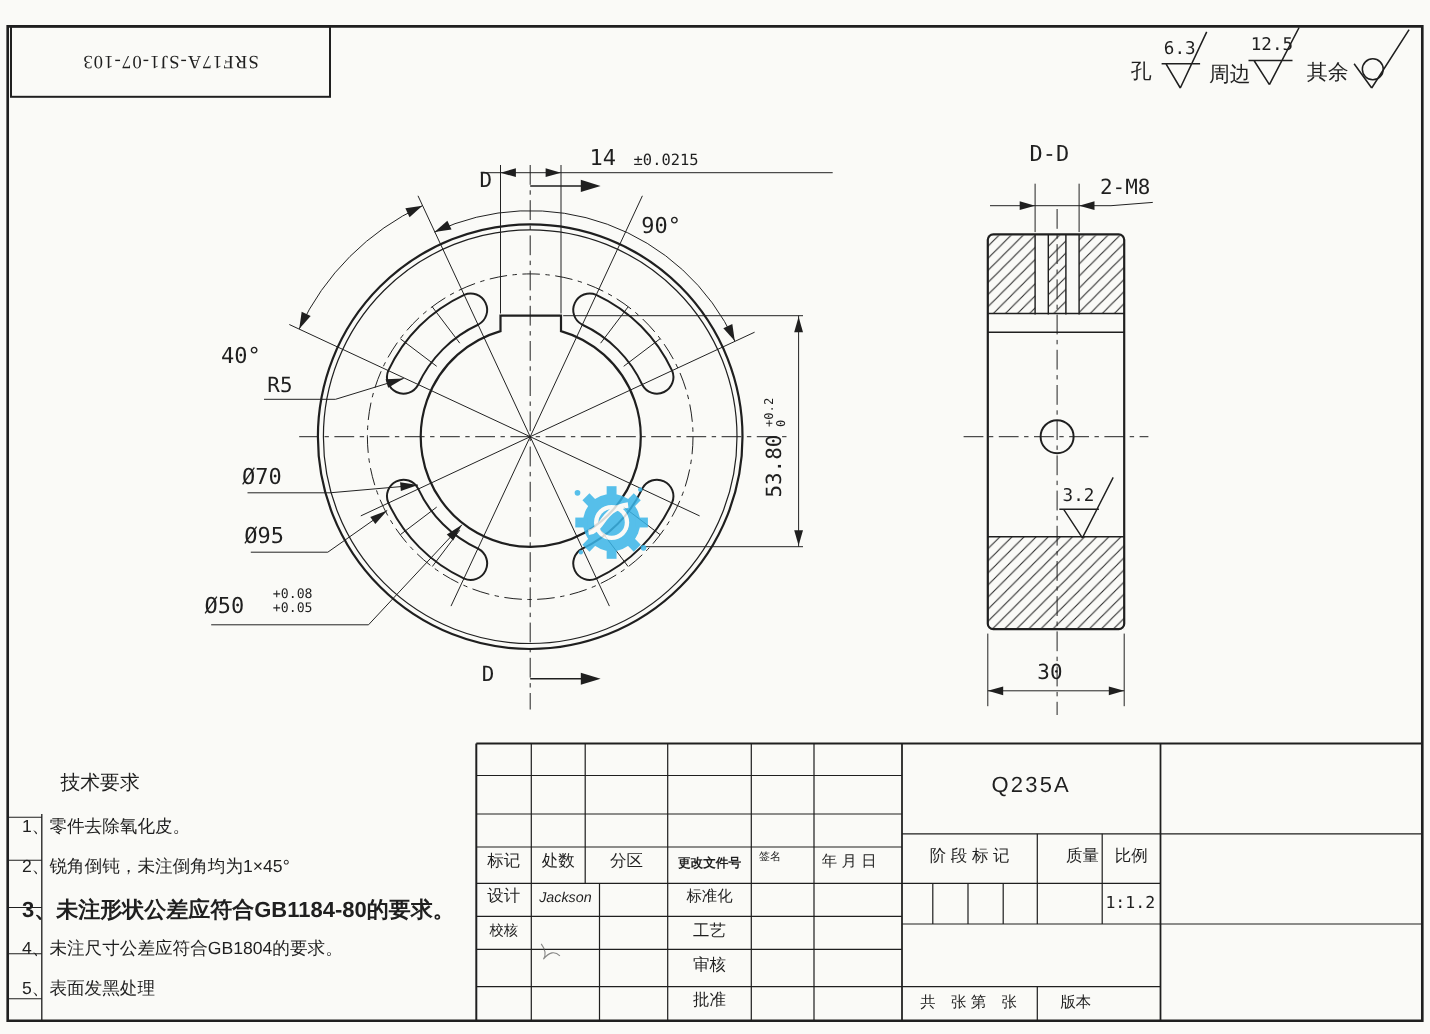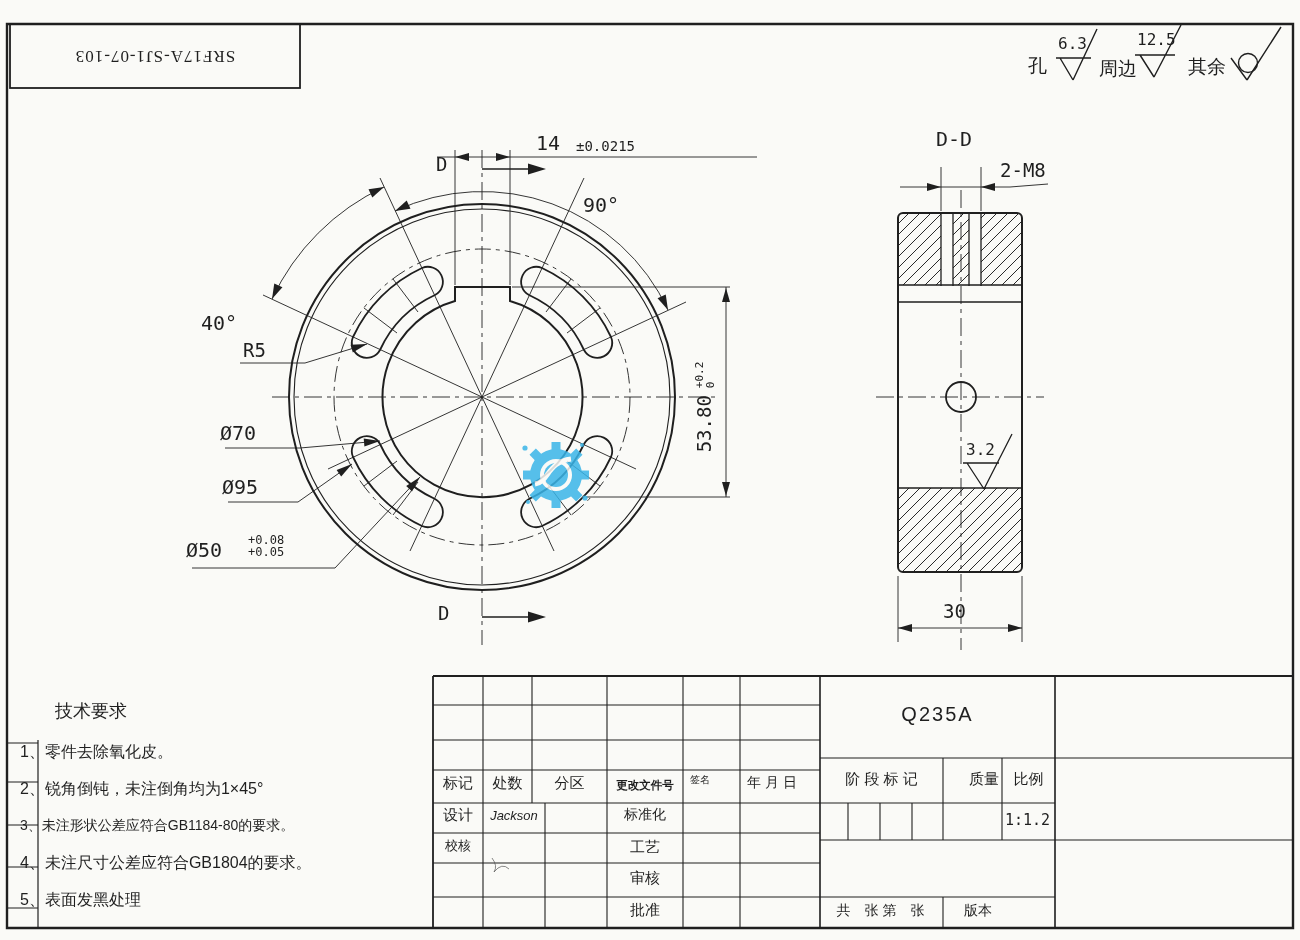--- a/index.html
+++ b/index.html
@@ -220,21 +220,21 @@
   <span class="lbl dim" style="left:438px;top:604px;font-size:19px;">D</span>
 
   <span class="lbl dim" style="left:936px;top:129px;font-size:20px;">D-D</span>
   <span class="lbl dim" style="left:1000px;top:161px;font-size:19px;">2-M8</span>
   <span class="lbl dim" style="left:966px;top:442px;font-size:16px;">3.2</span>
   <span class="lbl dim" style="left:943px;top:602px;font-size:19px;">30</span>
 
   <span class="lbl cjk" style="left:55px;top:702px;font-size:18px;">技术要求</span>
   <span class="lbl cjk" style="left:20px;top:744px;font-size:16px;">1、零件去除氧化皮。</span>
   <span class="lbl cjk" style="left:20px;top:781px;font-size:16px;">2、锐角倒钝，未注倒角均为1×45°</span>
-  <span class="lbl cjk" style="left:20px;top:818px;font-size:14px;">3、未注形状公差应符合GB1184-80的要求。</span>
+  <span class="lbl cjk" style="left:20px;top:818px;font-size:20px;font-weight:bold;">3、未注形状公差应符合GB1184-80的要求。</span>
   <span class="lbl cjk" style="left:20px;top:855px;font-size:16px;">4、未注尺寸公差应符合GB1804的要求。</span>
   <span class="lbl cjk" style="left:20px;top:892px;font-size:16px;">5、表面发黑处理</span>
 
   <span class="tc cjk" style="left:433px;top:775px;width:50px;font-size:15px;">标记</span>
   <span class="tc cjk" style="left:483px;top:775px;width:49px;font-size:15px;">处数</span>
   <span class="tc cjk" style="left:532px;top:775px;width:75px;font-size:15px;">分区</span>
   <span class="tc cjk tiny" style="left:607px;top:779px;width:76px;">更改文件号</span>
   <span class="tc cjk" style="left:683px;top:775px;width:34px;font-size:10px;font-family:Liberation Mono, monospace;">签名</span>
   <span class="tc cjk" style="left:740px;top:775px;width:64px;font-size:14px;">年 月 日</span>
   <span class="tc cjk" style="left:820px;top:771px;width:123px;font-size:15px;">阶 段 标 记</span>

